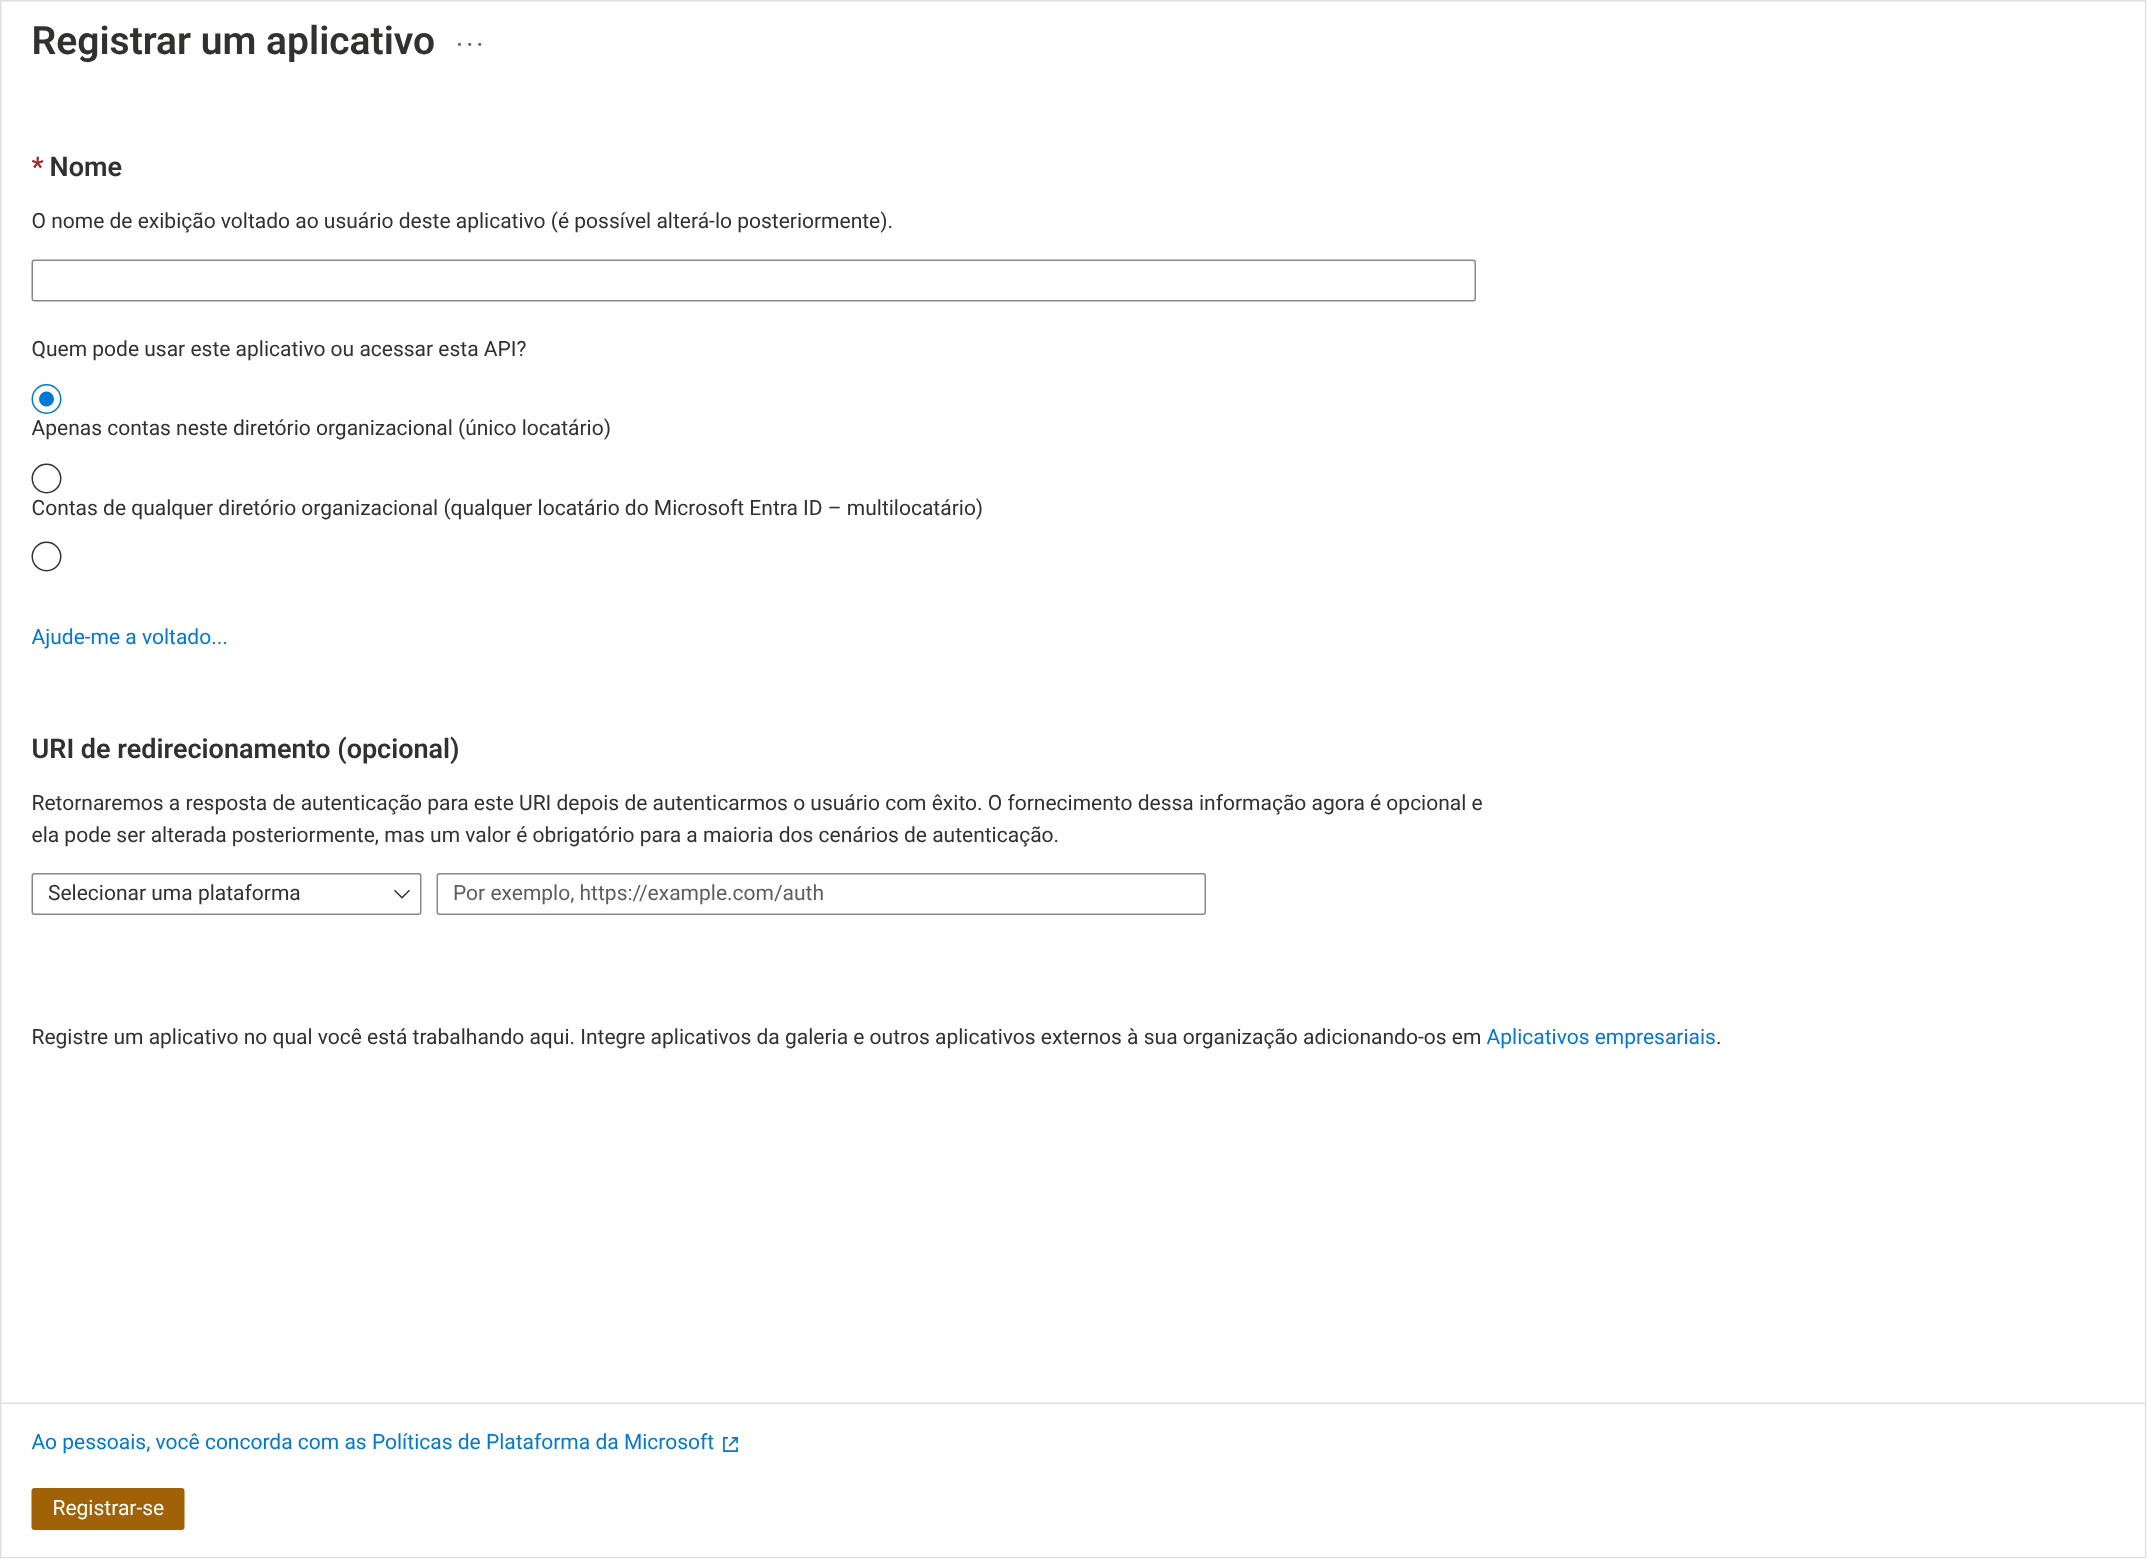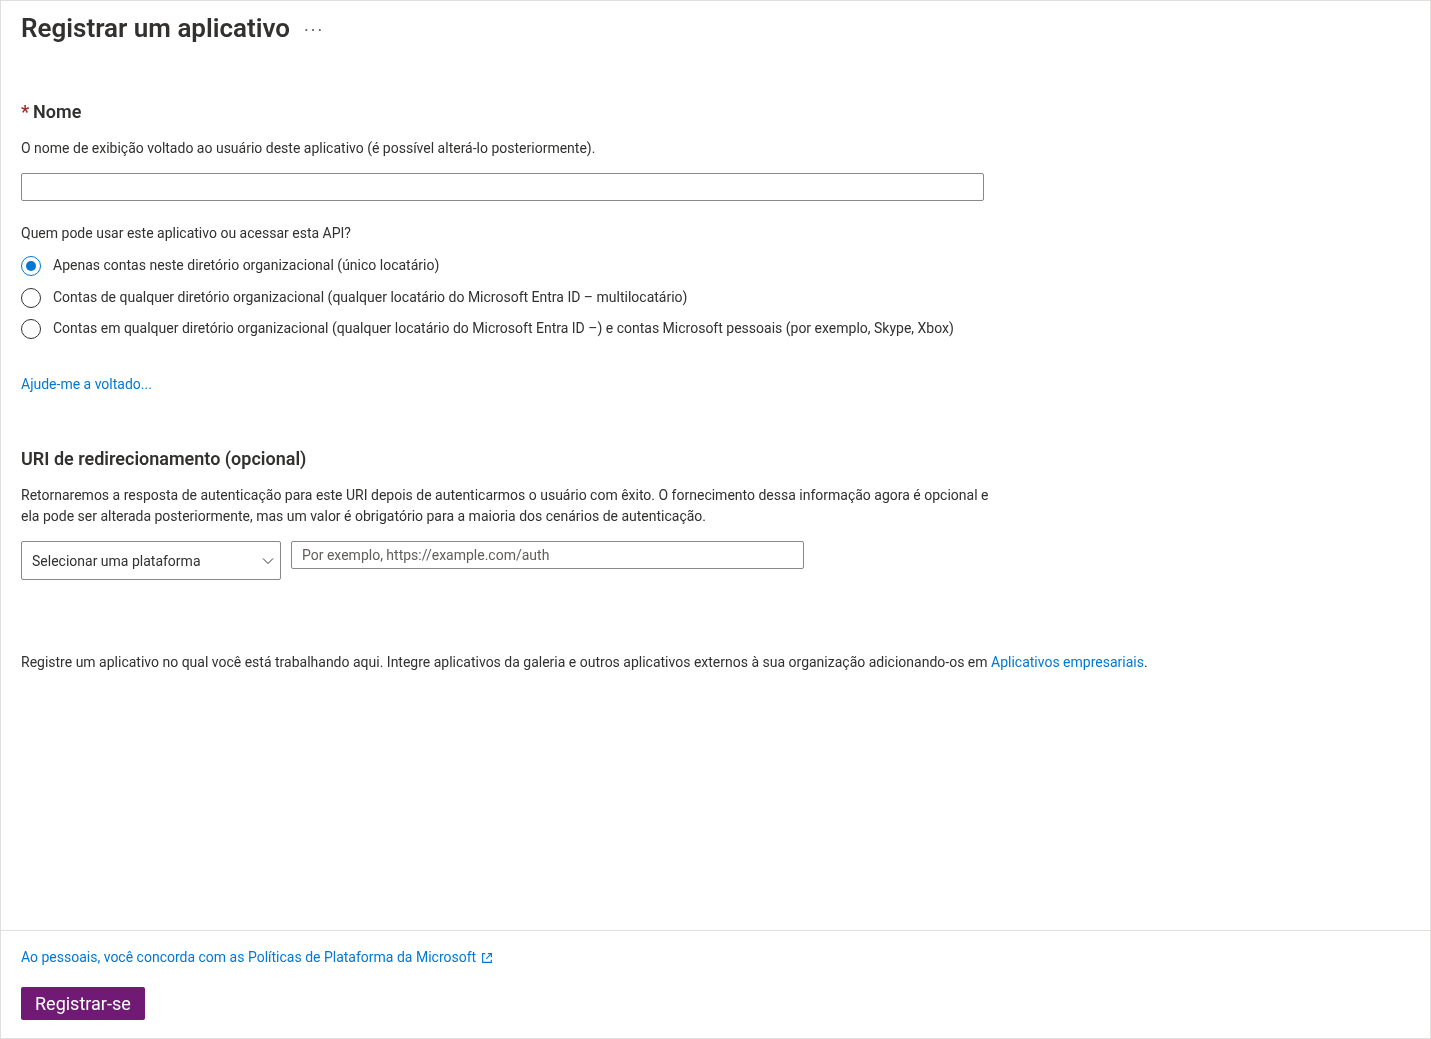--- a/index.html
+++ b/index.html
@@ -79,20 +79,21 @@
     font-size: 14px;
     font-family: inherit;
     outline: none;
   }
   .radio-group { margin-top: 4px; }
   .radio-row {
     display: flex;
     align-items: flex-start;
     margin-bottom: 10px;
     cursor: pointer;
+    flex-direction: column;
   }
   .radio-outer {
     width: 20px;
     height: 20px;
     min-width: 20px;
     border-radius: 50%;
     border: 1px solid #323130;
     margin-right: 12px;
     margin-top: 1px;
     display: flex;
@@ -121,21 +122,21 @@
     cursor: pointer;
   }
   .help-link-row { margin-top: 36px; }
   .redirect-row {
     display: flex;
     gap: 10px;
     margin-top: 4px;
   }
   .dropdown {
     width: 260px;
-    height: 39px;
+    height: 28px;
     border: 1px solid #8a8886;
     border-radius: 2px;
     display: flex;
     align-items: center;
     justify-content: space-between;
     padding: 0 6px 0 10px;
     font-size: 14px;
     color: #323130;
     background: #fff;
     cursor: pointer;
@@ -175,24 +176,24 @@
     gap: 6px;
     margin-bottom: 22px;
   }
   .ext-icon {
     width: 14px;
     height: 14px;
     display: inline-block;
     vertical-align: text-bottom;
   }
   .primary-btn {
-    background: #701a75;
+    background: #a16207;
     color: #ffffff;
     border: none;
-    font-size: 18px;
+    font-size: 14px;
     font-family: inherit;
     padding: 6px 14px;
     border-radius: 2px;
     cursor: pointer;
   }
 </style>
 </head>
 <body>
 
 <div class="page">
@@ -220,21 +221,20 @@
             <span class="radio-inner-dot"></span>
           </span>
         <span class="radio-label">Apenas contas neste diretório organizacional (único locatário)</span>
       </label>
       <label class="radio-row">
         <span class="radio-outer"></span>
         <span class="radio-label">Contas de qualquer diretório organizacional (qualquer locatário do Microsoft Entra ID – multilocatário)</span>
       </label>
       <label class="radio-row">
         <span class="radio-outer"></span>
-        <span class="radio-label">Contas em qualquer diretório organizacional (qualquer locatário do Microsoft Entra ID –) e contas Microsoft pessoais (por exemplo, Skype, Xbox)</span>
       </label>
     </div>
 
     <div class="help-link-row">
       <a class="link">Ajude-me a voltado...</a>
     </div>
 
     
     <div class="section-heading-alt">URI de redirecionamento (opcional)</div>
     <div class="desc">Retornaremos a resposta de autenticação para este URI depois de autenticarmos o usuário com êxito. O fornecimento dessa informação agora é opcional e ela pode ser alterada posteriormente, mas um valor é obrigatório para a maioria dos cenários de autenticação.</div>

